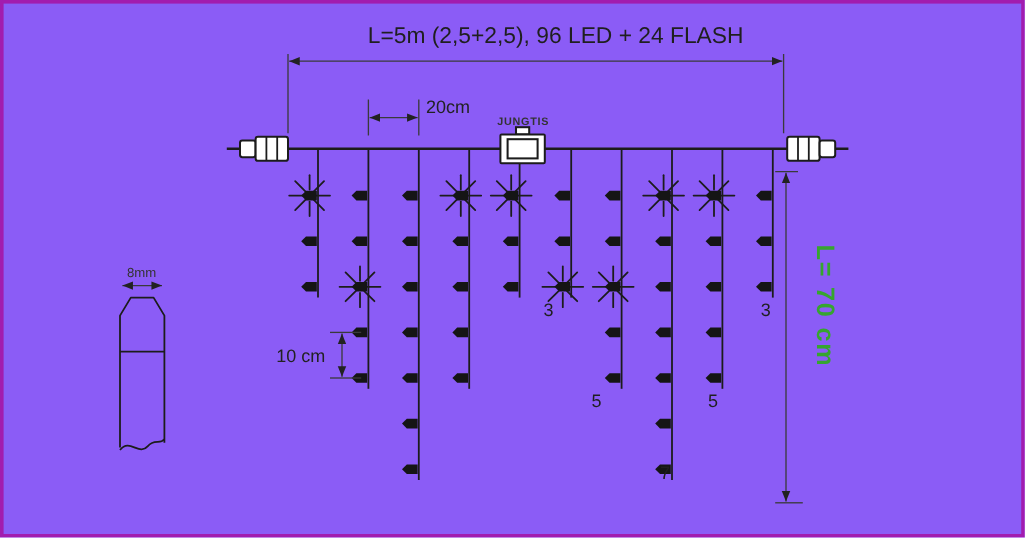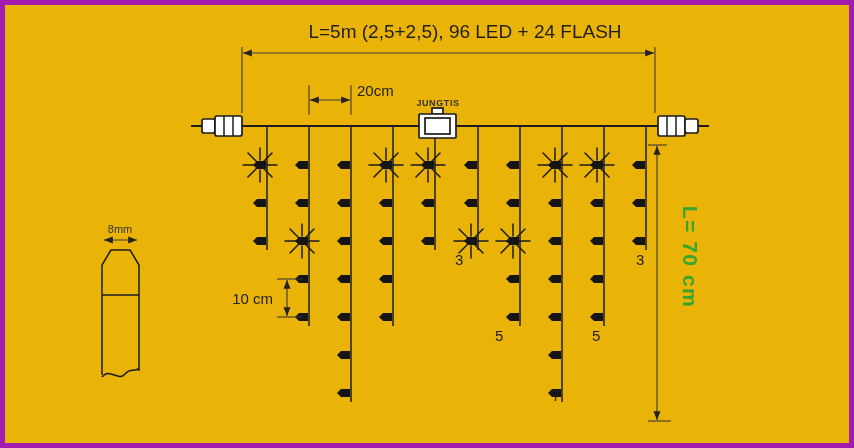--- a/index.html
+++ b/index.html
@@ -1,19 +1,19 @@
 <!DOCTYPE html>
 <html style="--ink: #1c1c1c; --green: #36a52f;"><head>
 <meta charset="utf-8">
 <style>
   :root{ --ink:#1c1c1c; --green:#36a52f; }
   html,body{margin:0;padding:0;background:#ffffff;}
   .stage{
-    position:relative;width:854px;height:448px;background:#eab308;
-    border:5px solid #a21caf;box-sizing:border-box;overflow:hidden;
+    position:relative;width:854px;height:448px;background:#8b5cf6;
+    border:3px solid #a21caf;box-sizing:border-box;overflow:hidden;
     font-family:"Liberation Sans",sans-serif;
   }
   svg{display:block;}
   text{font-family:"Liberation Sans",sans-serif;}
   .ln{stroke:var(--ink);stroke-width:1.5;fill:none;}
   .wire{stroke:var(--ink);stroke-width:2.2;fill:none;}
   .drop-ln{stroke:var(--ink);stroke-width:1.5;}
   .dim{stroke:#3a3a3a;stroke-width:1.1;fill:none;}
   .conn{fill:#ffffff;stroke:var(--ink);stroke-width:1.7;}
   .led{fill:#151515;}

